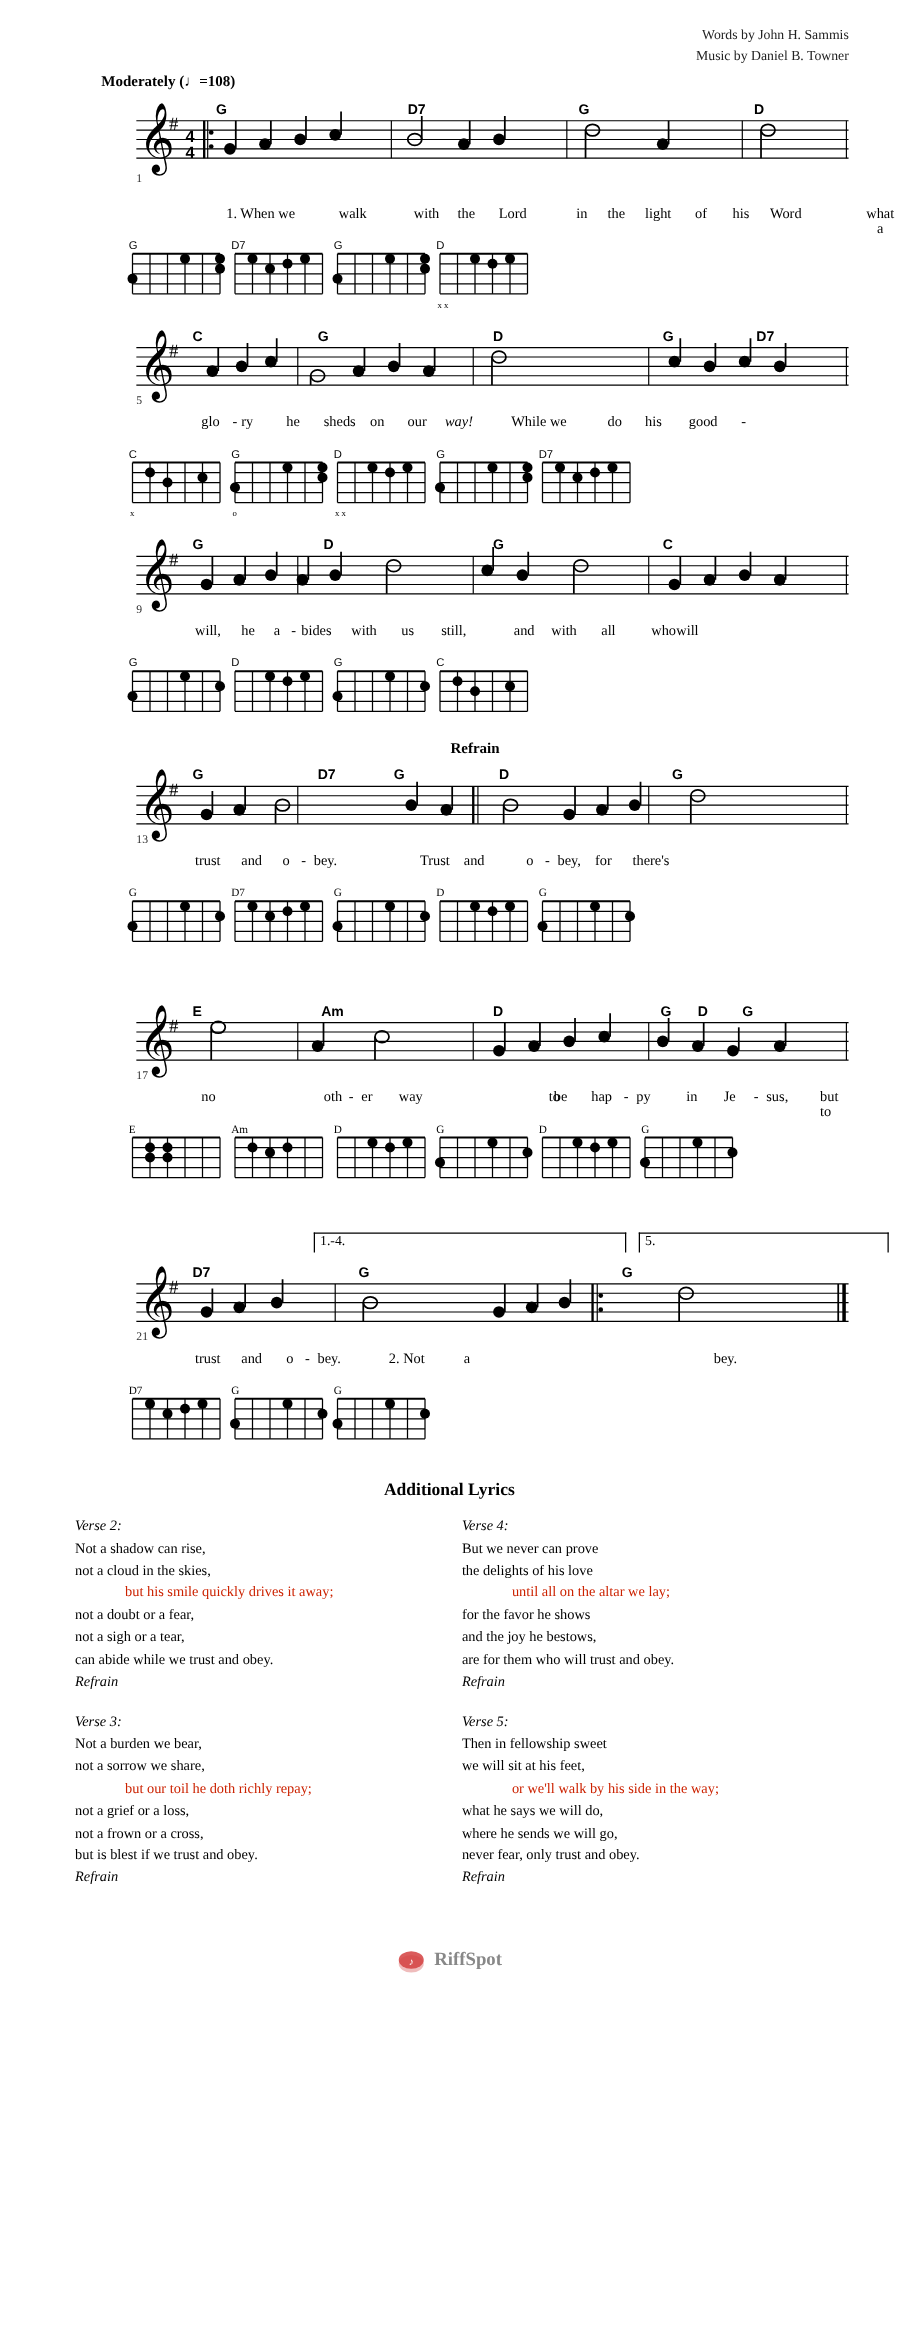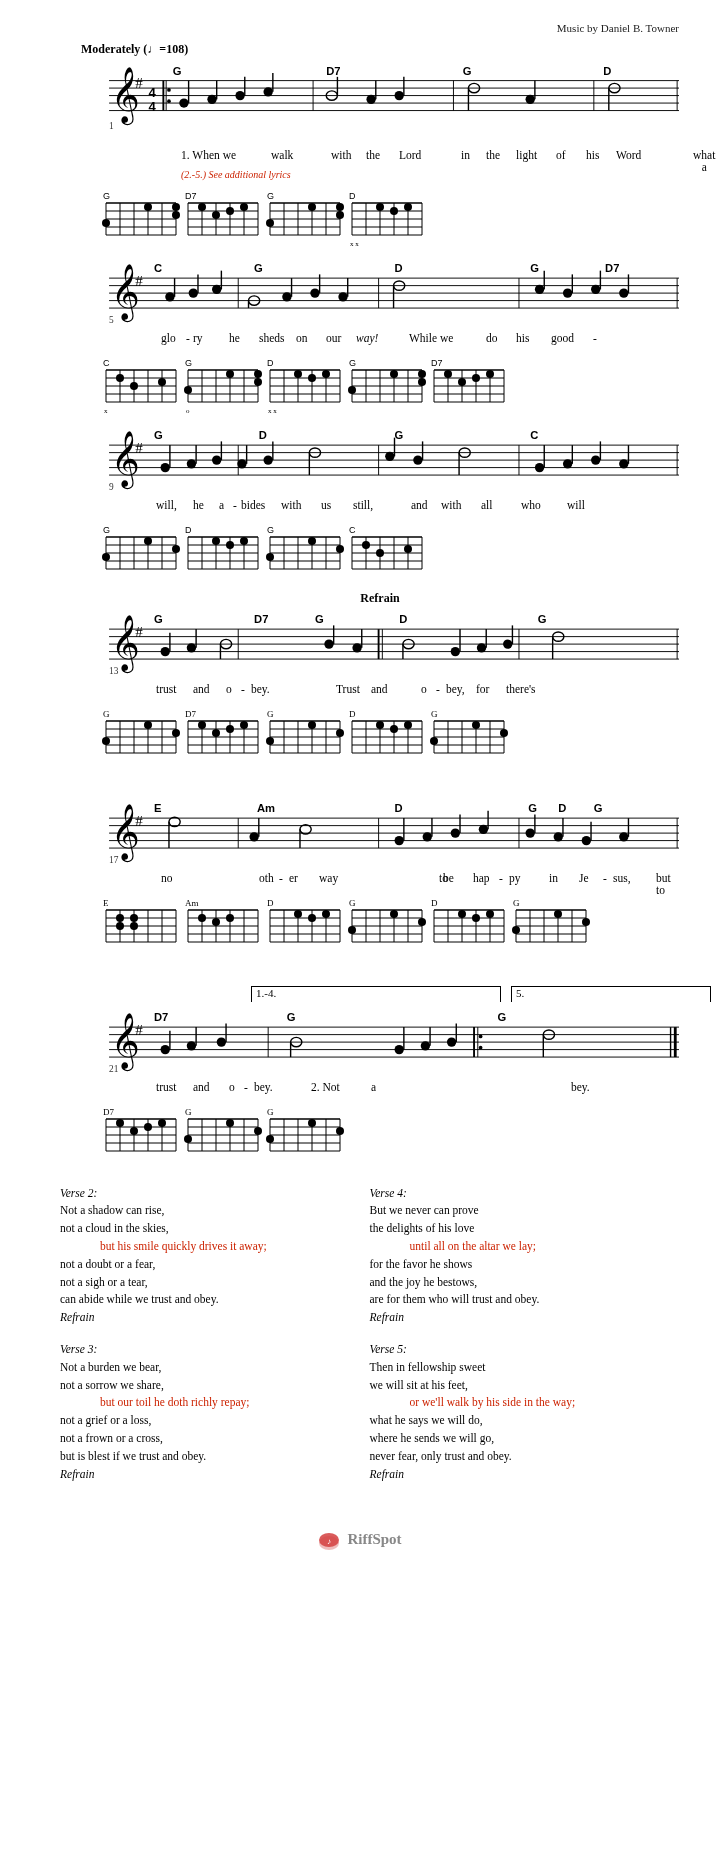--- a/index.html
+++ b/index.html
@@ -81,20 +81,21 @@
       font-size: 12px;
       font-weight: bold;
     }
   </style>
 </head>
 <body>
 
 <div class="page">
 
   <div class="attribution">
+    <div>Words by John H. Sammis</div>
     <div>Music by Daniel B. Towner</div>
   </div>
 
   <div class="music-section">
     <div style="display:flex; align-items:center; margin-bottom:2px;">
       <span class="tempo-label">Moderately (♩=108)</span>
     </div>
     <svg class="staff-svg" viewBox="0 0 639 90" height="90">
 
       <line x1="30" y1="20" x2="639" y2="20" stroke="#000" stroke-width="1"></line>
@@ -158,23 +159,20 @@
       <span style="position:absolute; left:250px;">with</span>
       <span style="position:absolute; left:285px;">the</span>
       <span style="position:absolute; left:318px;">Lord</span>
       <span style="position:absolute; left:380px;">in</span>
       <span style="position:absolute; left:405px;">the</span>
       <span style="position:absolute; left:435px;">light</span>
       <span style="position:absolute; left:475px;">of</span>
       <span style="position:absolute; left:505px;">his</span>
       <span style="position:absolute; left:535px;">Word</span>
       <span style="position:absolute; left:612px;text-align:center;">what a</span>
-    </div>
-    <div style="position:relative; height:16px; font-size:10px; padding-left:30px; color:#cc2200; font-style:italic;">
-      <span style="position:absolute; left:100px;">(2.-5.) See additional lyrics</span>
     </div>
 
     <div style="display:flex; padding-left:20px; margin-top:4px; gap:2px;">
       <svg width="80" height="60" viewBox="0 0 80 60">
 
         <text x="2" y="10" font-size="9" font-family="Arial">G</text>
         <line x1="5" y1="14" x2="75" y2="14" stroke="#000" stroke-width="1.5"></line>
         <line x1="5" y1="22" x2="75" y2="22" stroke="#000" stroke-width="1"></line>
         <line x1="5" y1="30" x2="75" y2="30" stroke="#000" stroke-width="1"></line>
         <line x1="5" y1="38" x2="75" y2="38" stroke="#000" stroke-width="1"></line>
@@ -461,21 +459,21 @@
       <span style="position:absolute; left:138px;">a</span>
       <span style="position:absolute; left:152px;">-</span>
       <span style="position:absolute; left:160px;">bides</span>
       <span style="position:absolute; left:200px;">with</span>
       <span style="position:absolute; left:240px;">us</span>
       <span style="position:absolute; left:272px;">still,</span>
       <span style="position:absolute; left:330px;">and</span>
       <span style="position:absolute; left:360px;">with</span>
       <span style="position:absolute; left:400px;">all</span>
       <span style="position:absolute; left:440px;">who</span>
-      <span style="position:absolute; left:486px;">will</span>
+      <span style="position:absolute; left:460px;">will</span>
     </div>
     <div style="display:flex; padding-left:20px; margin-top:4px; gap:2px;">
       <svg width="80" height="60" viewBox="0 0 80 60">
         <text x="2" y="10" font-size="9" font-family="Arial">G</text>
         <line x1="5" y1="14" x2="75" y2="14" stroke="#000" stroke-width="1.5"></line>
         <line x1="5" y1="22" x2="75" y2="22" stroke="#000" stroke-width="1"></line>
         <line x1="5" y1="30" x2="75" y2="30" stroke="#000" stroke-width="1"></line>
         <line x1="5" y1="38" x2="75" y2="38" stroke="#000" stroke-width="1"></line>
         <line x1="5" y1="46" x2="75" y2="46" stroke="#000" stroke-width="1"></line>
         <line x1="5" y1="14" x2="5" y2="46" stroke="#000" stroke-width="1"></line>
@@ -971,20 +969,21 @@
         <line x1="61" y1="14" x2="61" y2="46" stroke="#000" stroke-width="1"></line>
         <line x1="75" y1="14" x2="75" y2="46" stroke="#000" stroke-width="1"></line>
         <circle cx="5" cy="34" r="4" fill="#000"></circle>
         <circle cx="47" cy="18" r="4" fill="#000"></circle>
         <circle cx="75" cy="26" r="4" fill="#000"></circle>
       </svg>
     </div>
   </div>
 
   <div class="additional-lyrics">
+    <h3>Additional Lyrics</h3>
     <div class="lyrics-columns">
       <div class="lyrics-col">
 
         <div class="verse-block">
           <div class="verse-title">Verse 2:</div>
           <div class="verse-text">Not a shadow can rise,</div>
           <div class="verse-text">not a cloud in the skies,</div>
           <div class="verse-text-red">but his smile quickly drives it away;</div>
           <div class="verse-text">not a doubt or a fear,</div>
           <div class="verse-text">not a sigh or a tear,</div>

